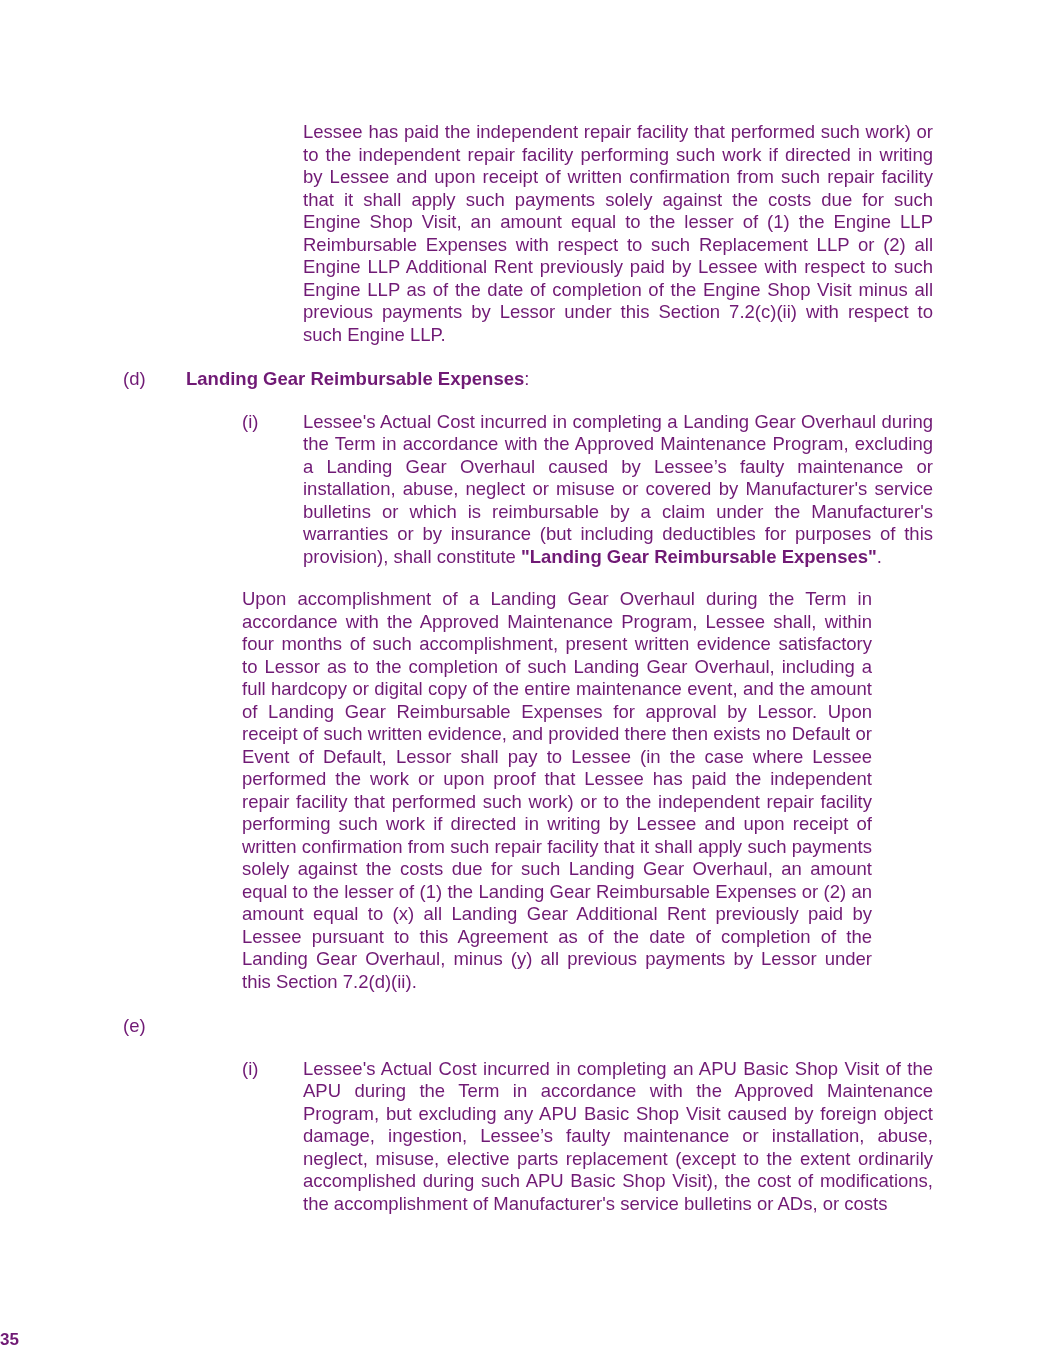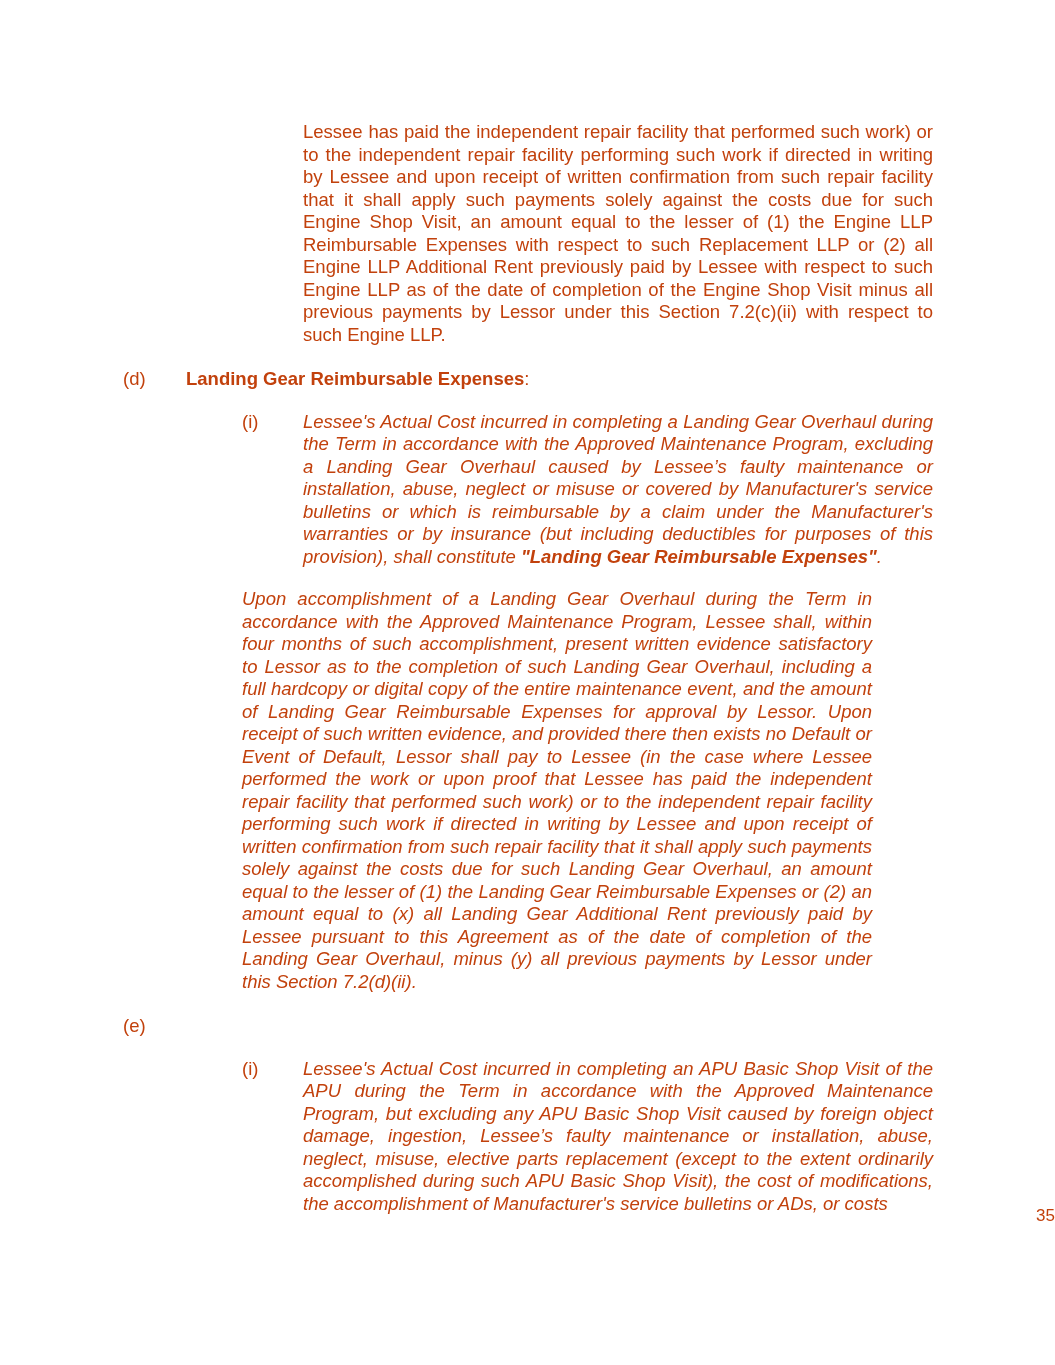--- a/index.html
+++ b/index.html
@@ -2,21 +2,21 @@
 <html><head>
 <meta charset="utf-8">
 <style>
   * { margin: 0; padding: 0; box-sizing: border-box; }
   html, body { background: #ffffff; }
   .page {
     position: relative;
     width: 1055px;
     height: 1365px;
     background: #ffffff;
-    color: #c2410c;
+    color: #701a75;
     font-family: "Liberation Sans", sans-serif;
     font-size: 18.5px;
     line-height: 22.5px;
     overflow: hidden;
   }
   .content {
     position: absolute;
     left: 123px;
     top: 121px;
     width: 810px;
@@ -42,31 +42,31 @@
     margin-left: 119px;
     margin-top: 20px;
   }
   .item-label {
     flex: none;
     width: 61px;
   }
   .item-text {
     width: 630px;
     text-align: justify;
-    font-style: italic;
   }
   .bold-term { font-weight: bold; }
   .page-number {
     position: absolute;
-    top: 1206px;
+    top: 1330px;
     left: 0;
     width: 100%;
-    text-align: right;
+    text-align: left;
     font-size: 17px;
     line-height: 20px;
+    font-weight: bold;
   }
 </style>
 </head>
 <body>
 
 <div class="page">
   <div class="content">
 
     <p class="para-cont">Lessee has paid the independent repair facility that performed such work) or to the independent repair facility performing such work if directed in writing by Lessee and upon receipt of written confirmation from such repair facility that it shall apply such payments solely against the costs due for such Engine Shop Visit, an amount equal to the lesser of (1) the Engine LLP Reimbursable Expenses with respect to such Replacement LLP or (2) all Engine LLP Additional Rent previously paid by Lessee with respect to such Engine LLP as of the date of completion of the Engine Shop Visit minus all previous payments by Lessor under this Section 7.2(c)(ii) with respect to such Engine LLP.</p>
 

